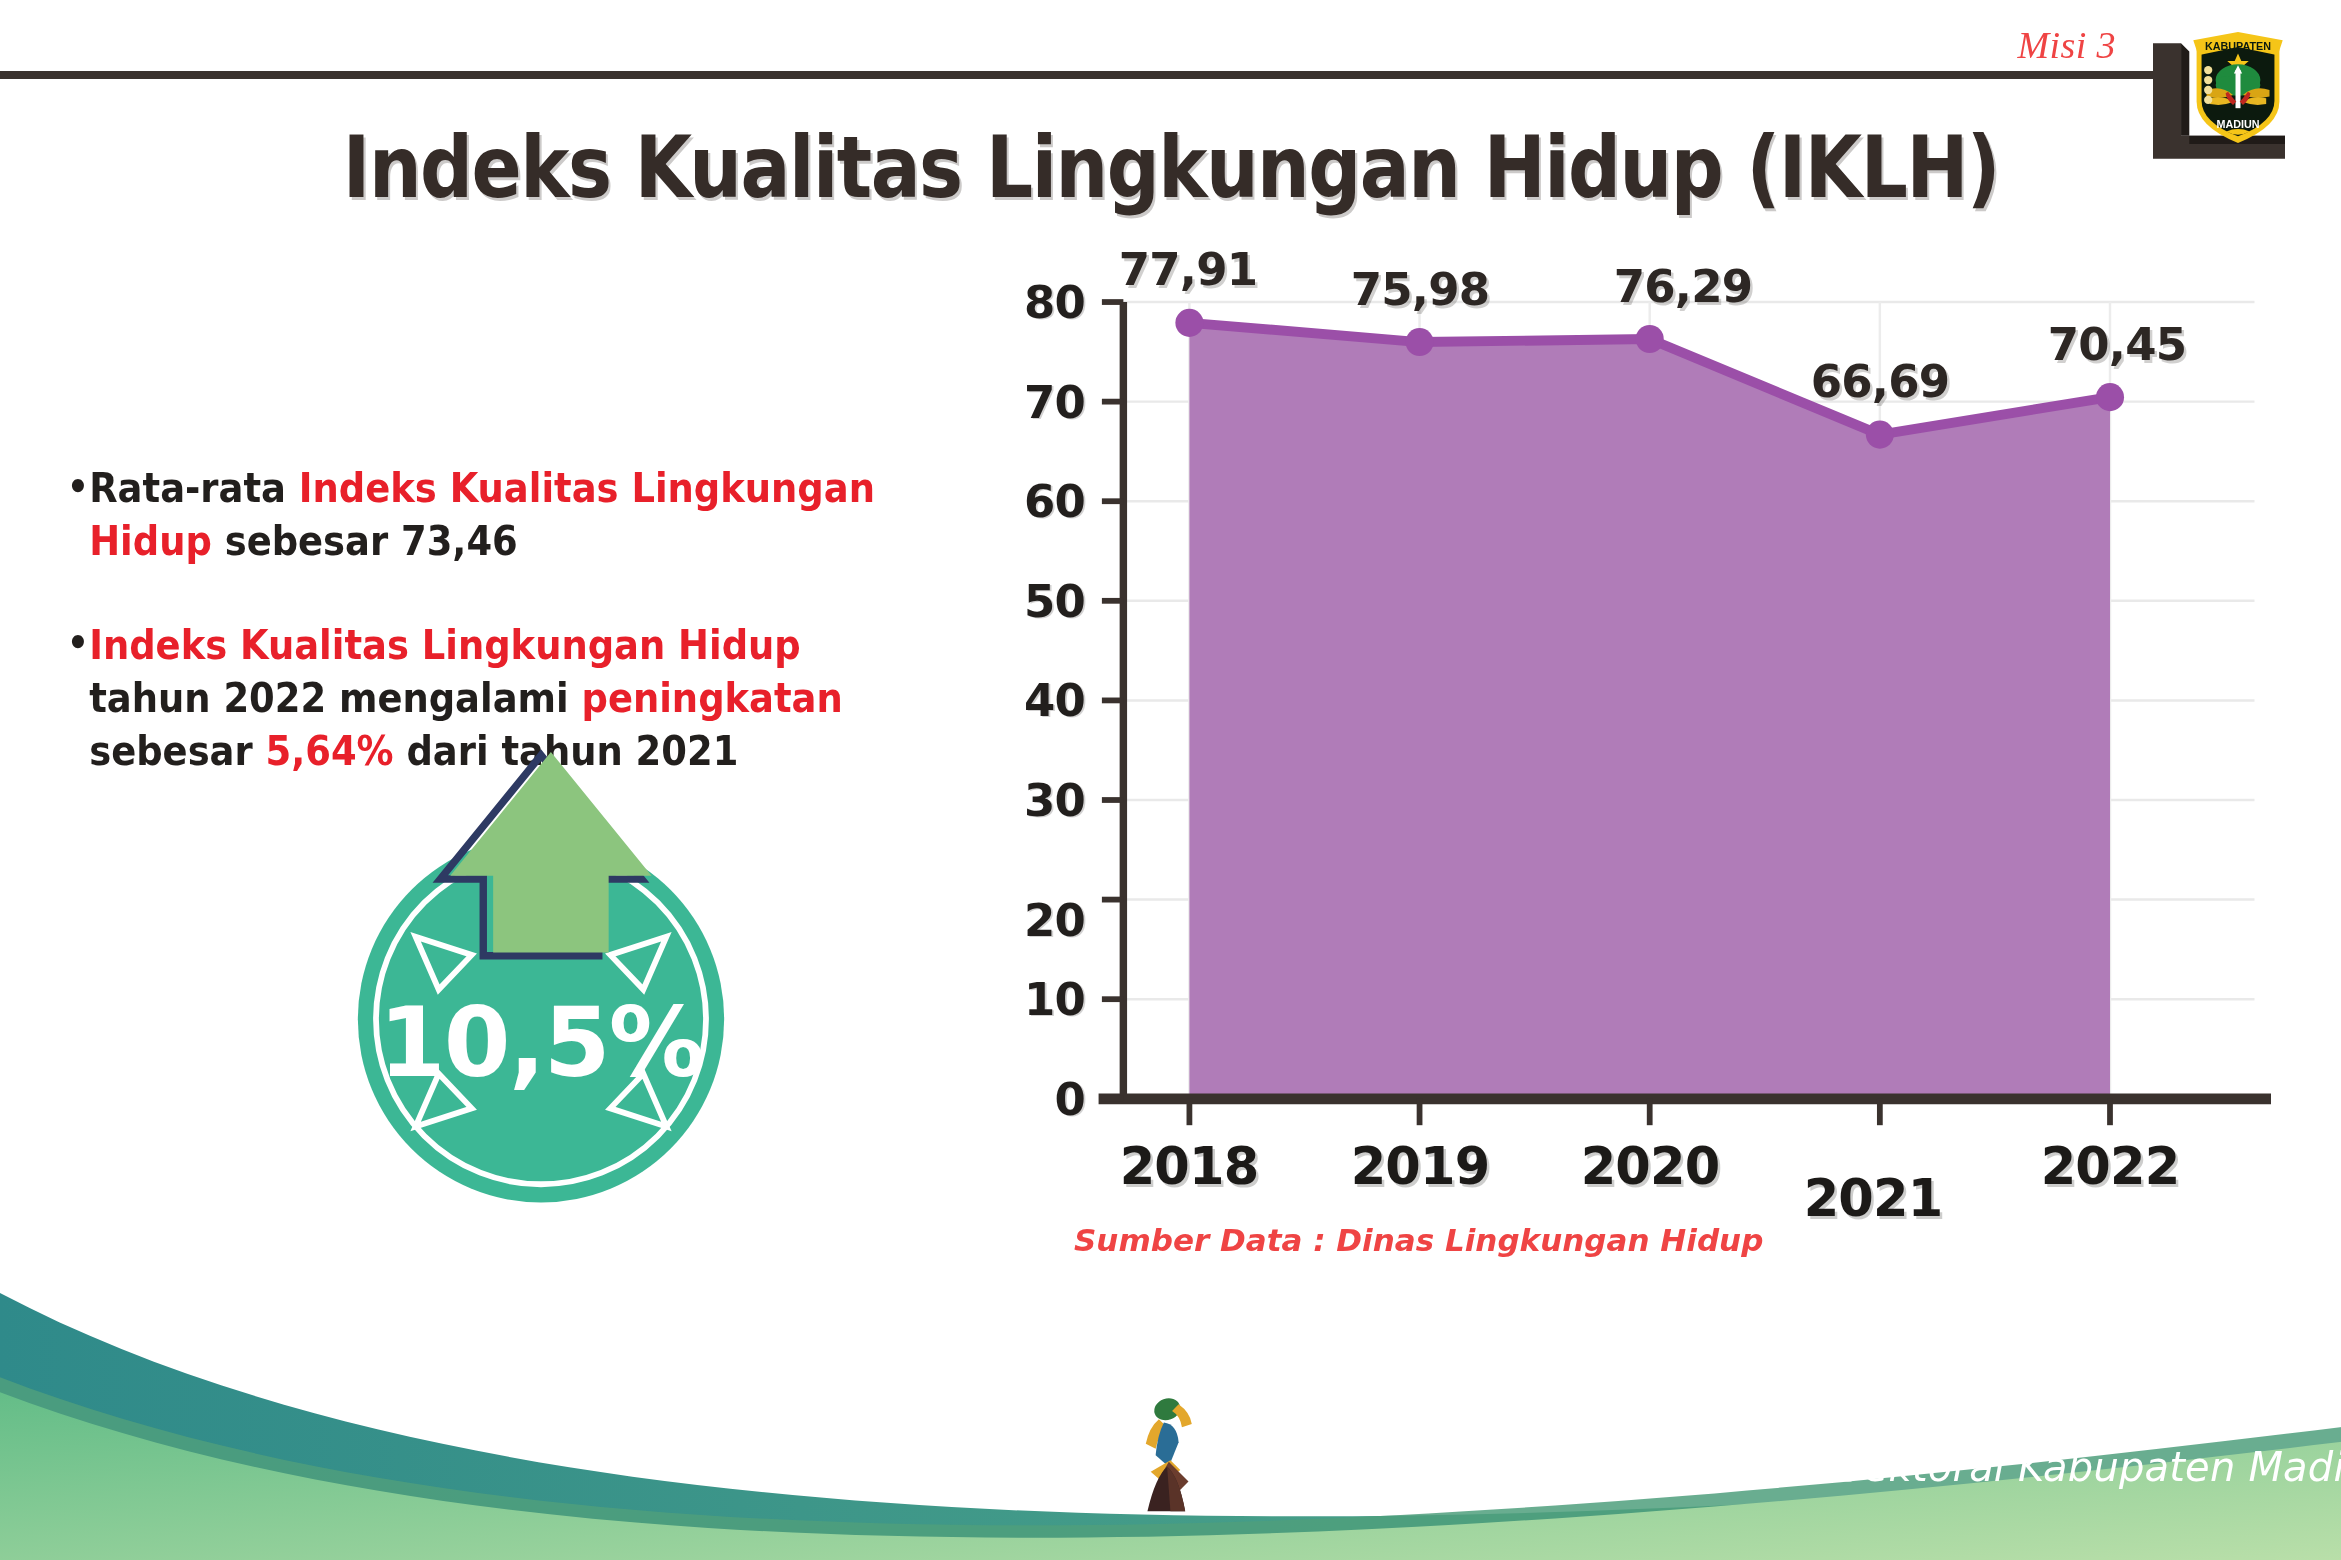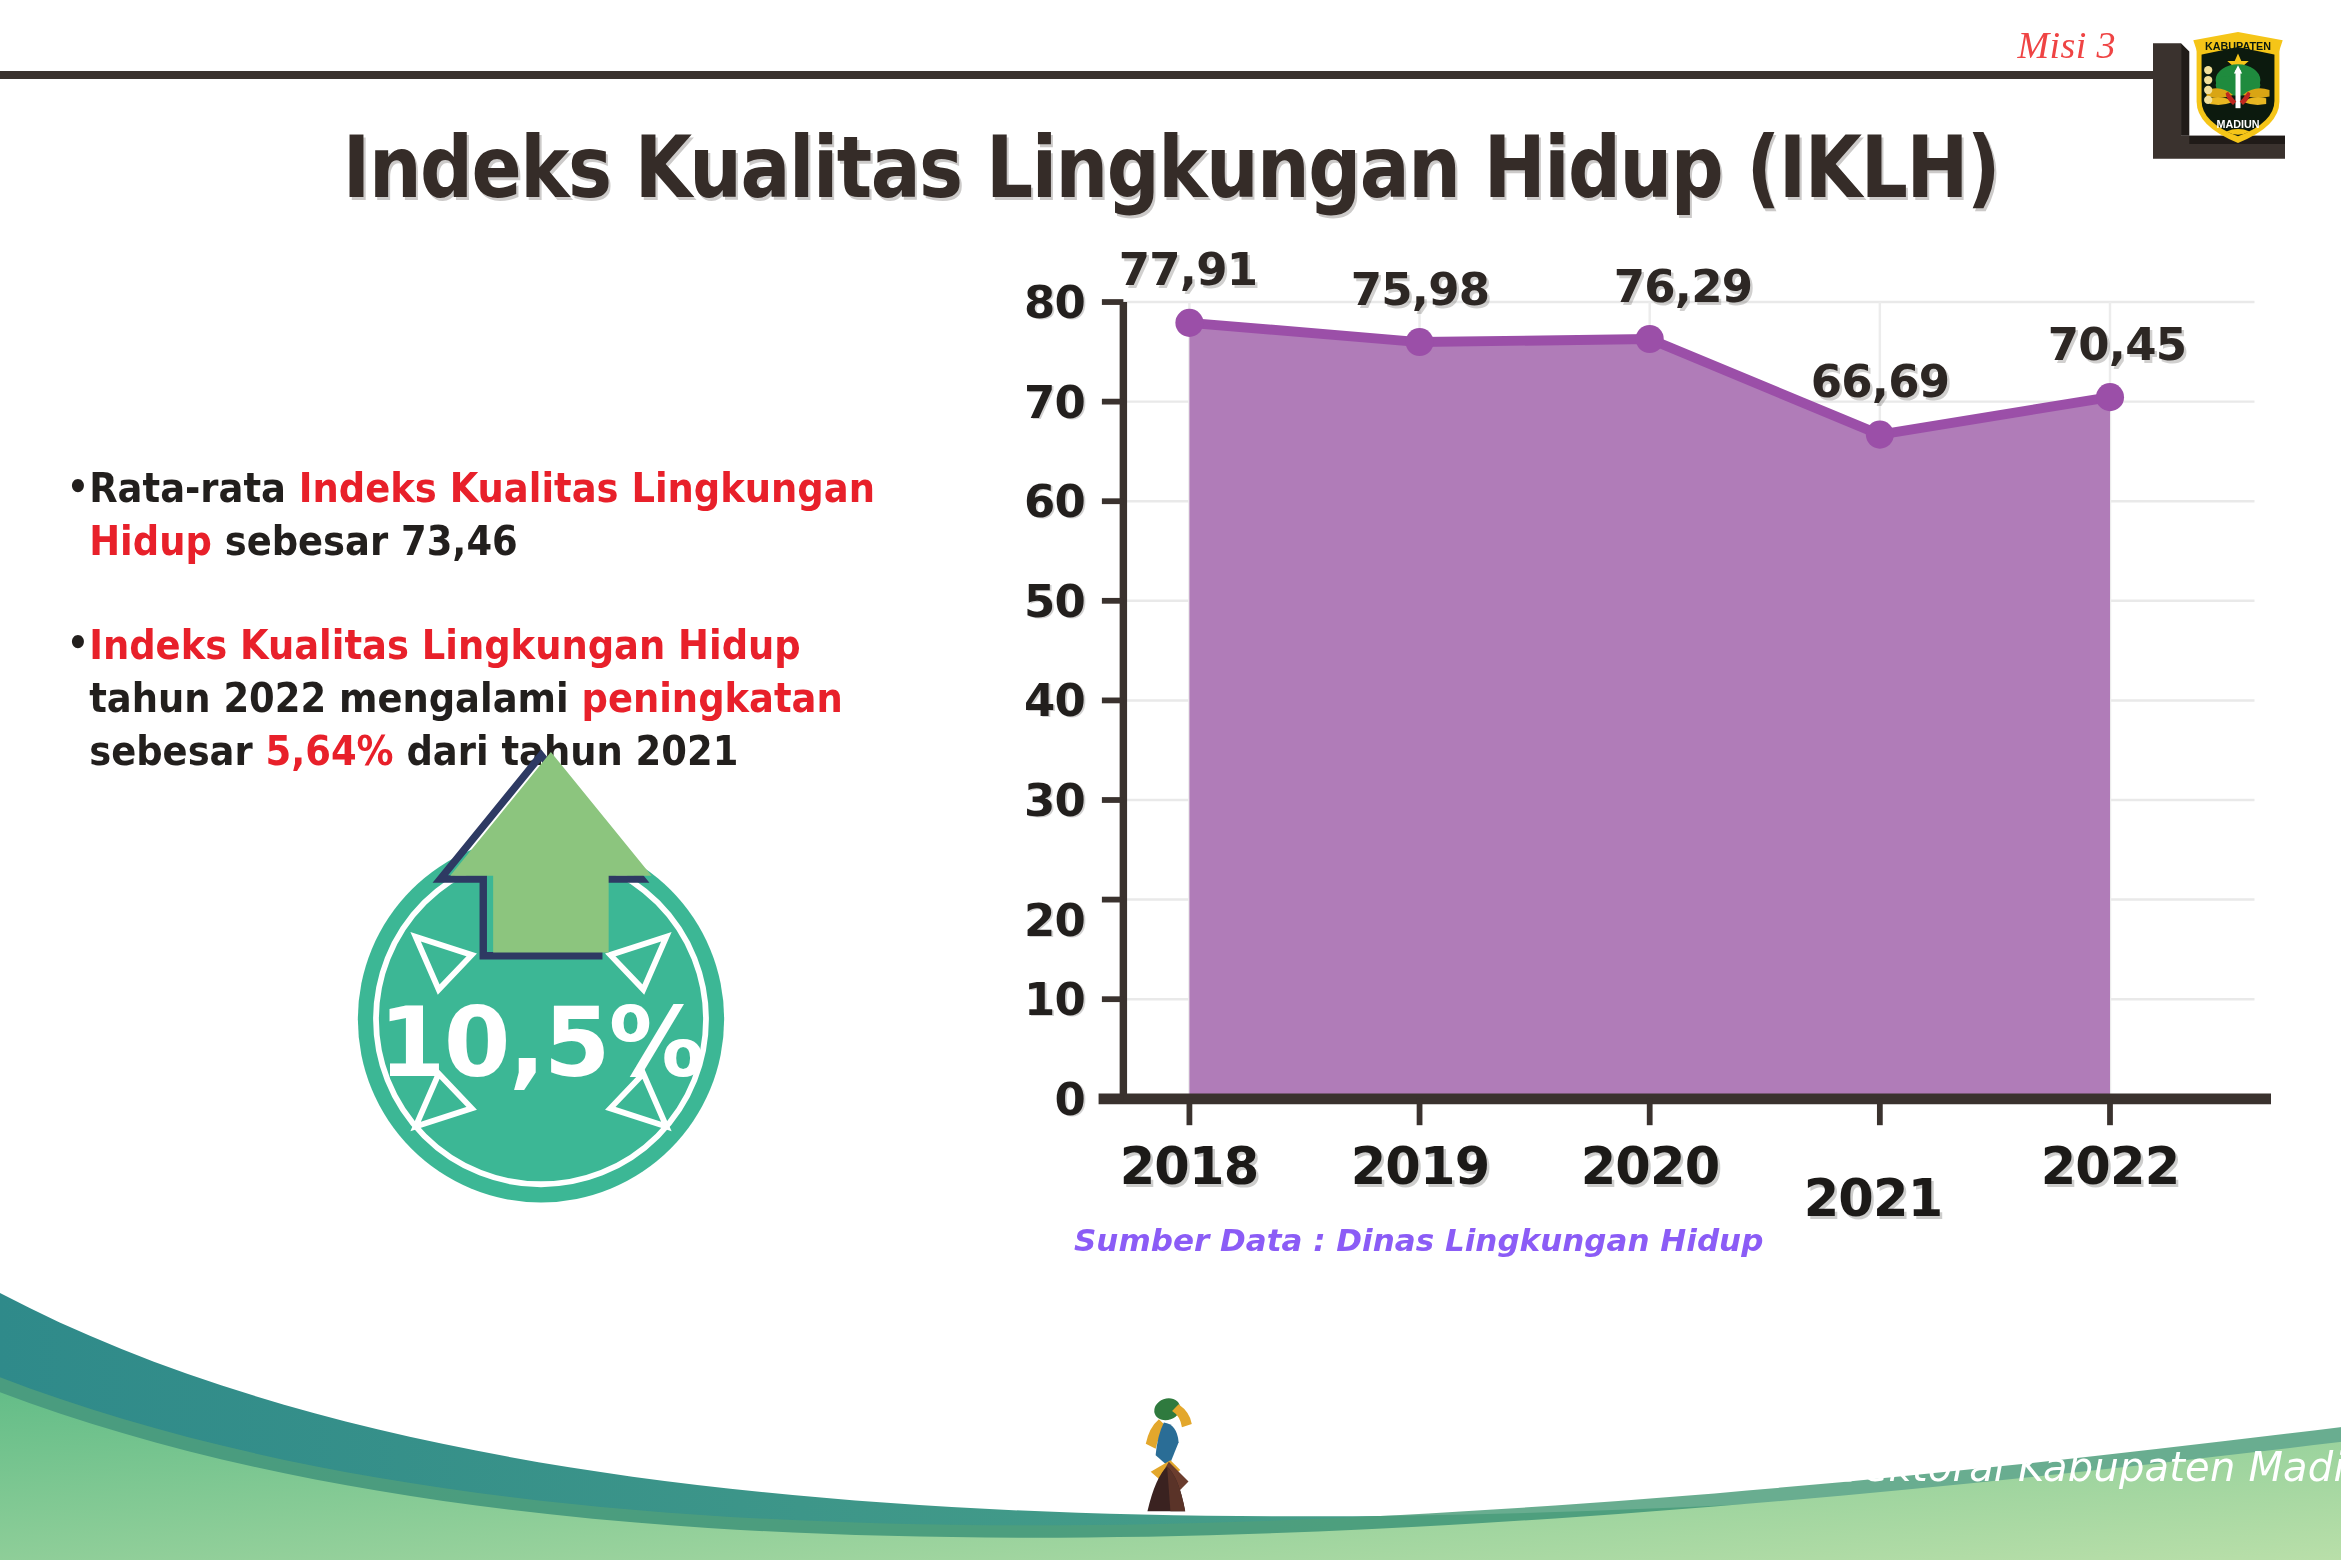--- a/index.html
+++ b/index.html
@@ -65,21 +65,21 @@
   }
   .dlabel{
     position:absolute;transform:translateX(-50%);
     font-family:"DejaVu Sans",sans-serif;font-weight:700;font-size:45px;color:#2d2724;
     letter-spacing:-0.8px;white-space:nowrap;
     text-shadow:2.5px 2.5px 0 rgba(45,39,36,.22);
   }
   #source-note{
     position:absolute;left:1074px;top:1222px;
     font-family:"DejaVu Sans",sans-serif;font-weight:700;font-style:italic;
-    font-size:31px;color:#8b5cf6;white-space:nowrap;
+    font-size:31px;color:#ef4444;white-space:nowrap;
   }
   
   #footer{position:absolute;left:0;bottom:0;width:2342px;height:273px;}
   #footer-text{
     position:absolute;left:1214px;bottom:71px;
     font-family:"DejaVu Sans",sans-serif;font-style:italic;font-weight:400;
     font-size:40px;color:#ffffff;white-space:nowrap;letter-spacing:0.2px;
   }
   #footer-logo{position:absolute;left:1131px;bottom:48px;width:92px;height:122px;}
 </style>

